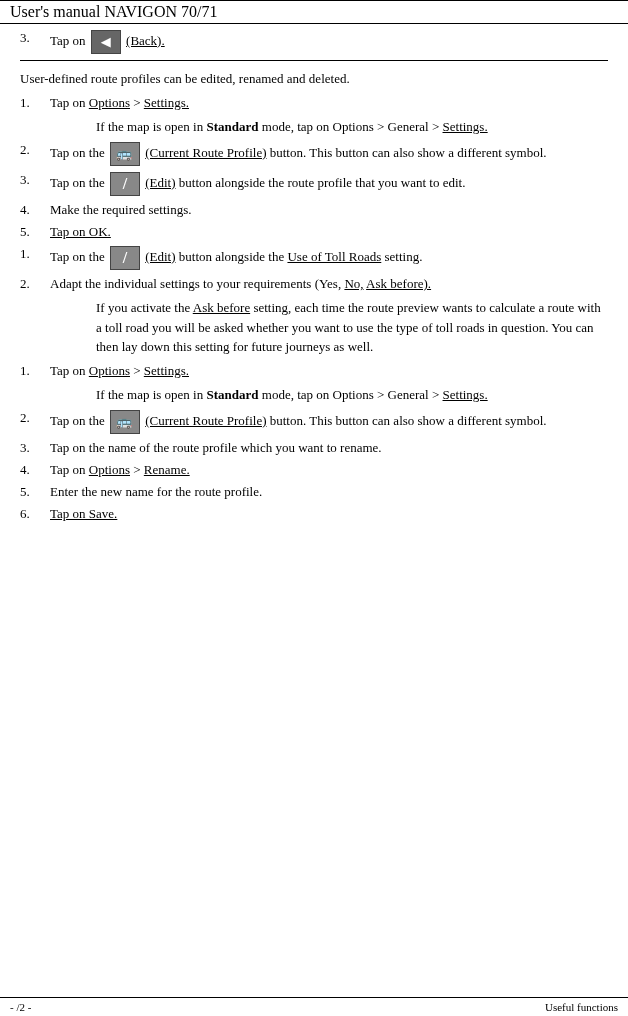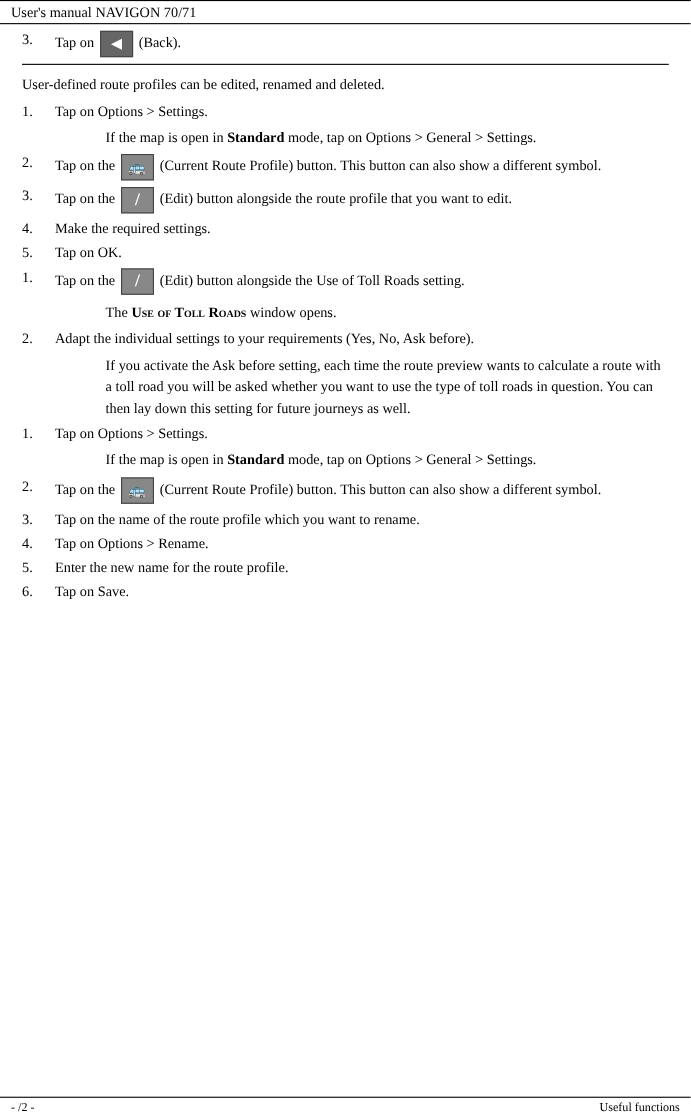--- a/index.html
+++ b/index.html
@@ -9,21 +9,21 @@
       font-family: "Times New Roman", Times, serif;
       font-size: 13px;
       color: #000;
       background: #fff;
       position: relative;
     }
     .top-bar {
       border-top: 1px solid #000;
       border-bottom: 1px solid #000;
       padding: 2px 10px;
-      font-size: 13px;
+      font-size: 16px;
       display: flex;
       justify-content: space-between;
     }
     .content {
       padding: 6px 20px 40px 20px;
     }
     .step-row {
       display: flex;
       margin-bottom: 6px;
       align-items: flex-start;
@@ -47,21 +47,21 @@
     }
     .section-header {
       display: flex;
       align-items: baseline;
       margin-bottom: 4px;
     }
     .subsection-title {
       font-weight: bold;
       margin: 8px 0 4px 0;
     }
-    .underline { }
+    .underline { text-decoration: underline; }
     p.body-text {
       margin-bottom: 6px;
       line-height: 1.5;
     }
     .bold { font-weight: bold; }
     .small-caps {
       font-variant: small-caps;
     }
     .bottom-bar {
       position: absolute;
@@ -190,23 +190,20 @@
     </span>
   </div>
 
 
   <div class="step-row">
     <span class="step-num">1.</span>
     <span class="step-body">
       Tap on the <span class="icon-img pencil"></span> <span class="underline">(Edit)</span> button alongside the <span class="underline">Use of Toll Roads</span> setting.
     </span>
   </div>
-  <div class="step-indent">
-    The <span class="small-caps bold">Use of Toll Roads</span> window opens.
-  </div>
 
   <div class="step-row">
     <span class="step-num">2.</span>
     <span class="step-body">
       Adapt the individual settings to your requirements (Yes, <span class="underline">No,</span> <span class="underline">Ask before).</span>
     </span>
   </div>
   <div class="step-indent">
     If you activate the <span class="underline">Ask before</span> setting, each time the route preview wants to calculate a route with a toll road you will be asked whether you want to use the type of toll roads in question. You can then lay down this setting for future journeys as well.
   </div>

